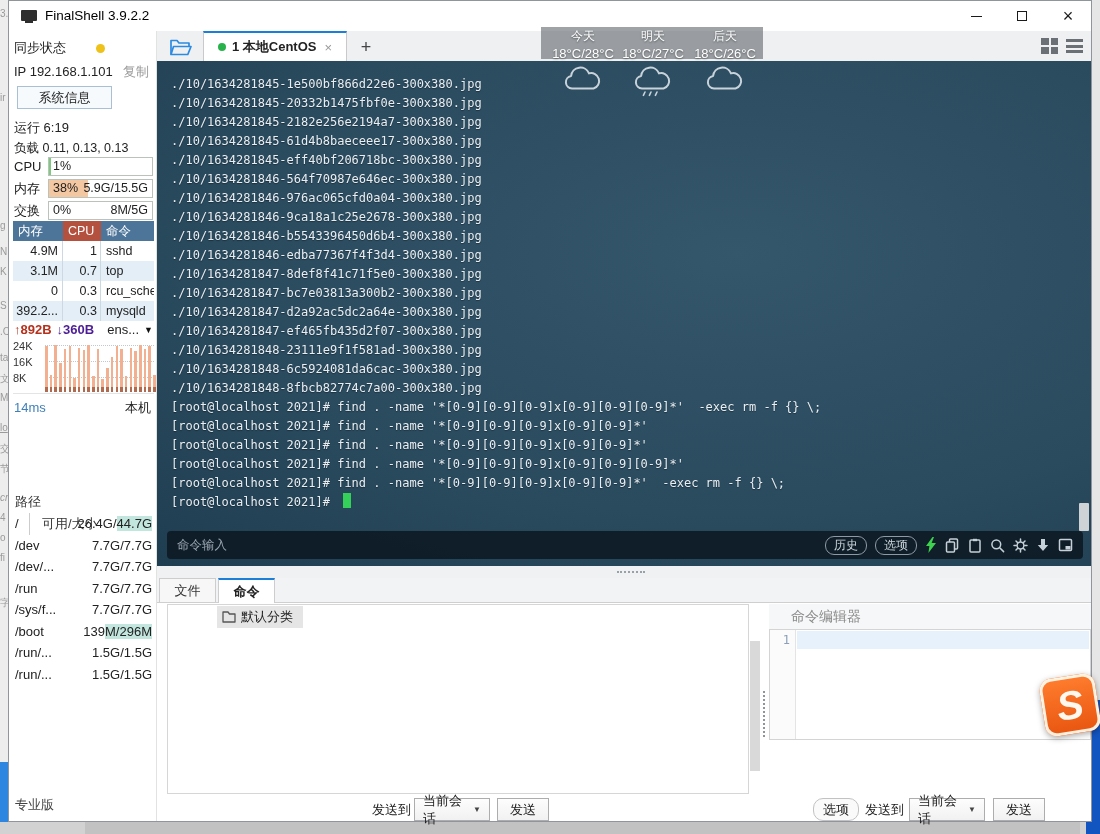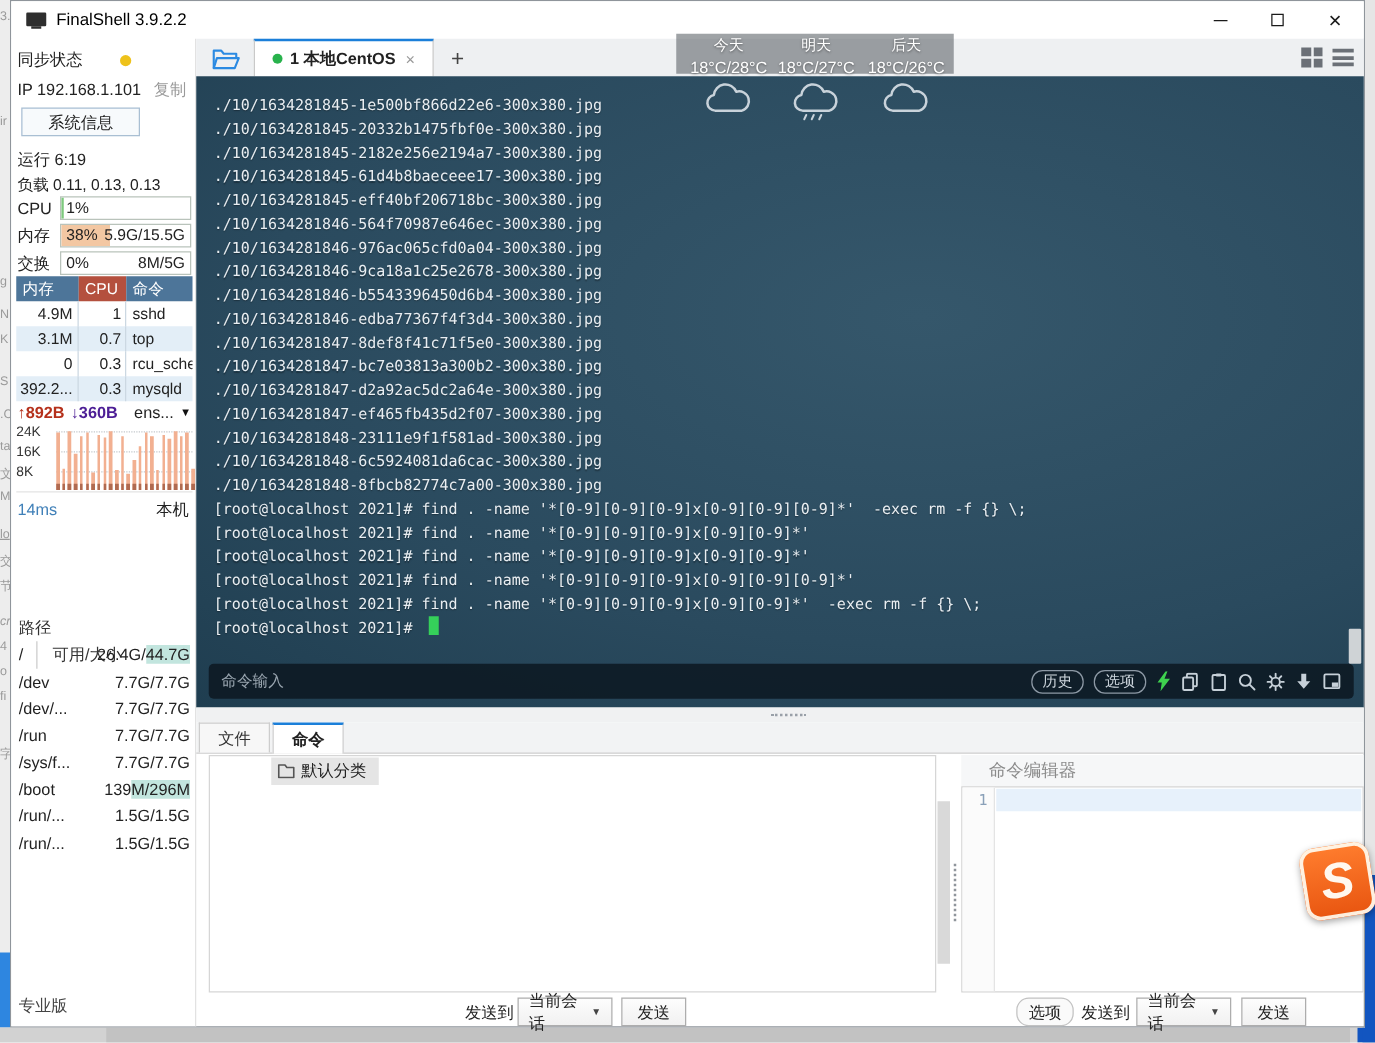--- a/index.html
+++ b/index.html
@@ -131,21 +131,21 @@
   .btab { width:57px; height:24px; display:flex; align-items:center; justify-content:center; font-size:13px; color:#333;
     background:#f7f7f7; border:1px solid #cdcdcd; border-bottom:none; margin-right:2px; }
   .btab.active { background:#fff; border-top:2px solid var(--accent-blue,#1b7fd9); height:25px; margin-bottom:-1px; font-weight:bold; color:#222; }
 
   .cat-area { position:absolute; left:158px; top:603px; width:582px; height:190px; background:#fff; border:1px solid #d6d6d6; }
   .cat-chip { position:absolute; left:1px; top:1px; height:22px; background:#e5e5e5; display:flex; align-items:center; gap:5px; padding:0 10px 0 5px; font-size:13px; color:#222;margin-left:48px; }
   .vscroll { position:absolute; left:740px; top:605px; width:12px; height:186px; }
   .vthumb { position:absolute; left:1px; top:35px; width:10px; height:130px; background:#d9d9d9; }
   .vdots { position:absolute; left:754px; top:690px; height:46px; border-left:2px dotted #8f959b; }
 
-  .editor-region { position:absolute; left:760px; top:603px; width:322px; height:190px; }
+  .editor-region { position:absolute; left:760px; top:603px; width:322px; height:136px; }
   .editor-head { position:absolute; left:0; top:0; right:0; height:25px; background:#f6f7f8; font-size:14px; color:#8a8a8a; line-height:25px; padding-left:22px; }
   .editor-box { position:absolute; left:0; top:25px; right:0; bottom:0; background:#fff; border:1px solid #d4d4d4; }
   .gutter { position:absolute; left:0; top:0; bottom:0; width:26px; background:#fbfbfb; border-right:1px solid #e4e4e4;
     font-family:"DejaVu Sans Mono",monospace; font-size:12px; color:#8aa0b8; text-align:right; padding:3px 5px 0 0; }
   .cur-line { position:absolute; left:27px; right:1px; top:1px; height:18px; background:#e7f1fb; }
 
   .send-bar { position:absolute; left:148px; right:0; top:797px; height:25px; font-size:13px; }
   .btn { position:absolute; top:0; height:23px; background:linear-gradient(#fdfdfd,#f1f1f1); border:1px solid #adadad;
     display:flex; align-items:center; justify-content:center; color:#222; }
   .lbl { position:absolute; top:0; height:23px; display:flex; align-items:center; color:#222; }

